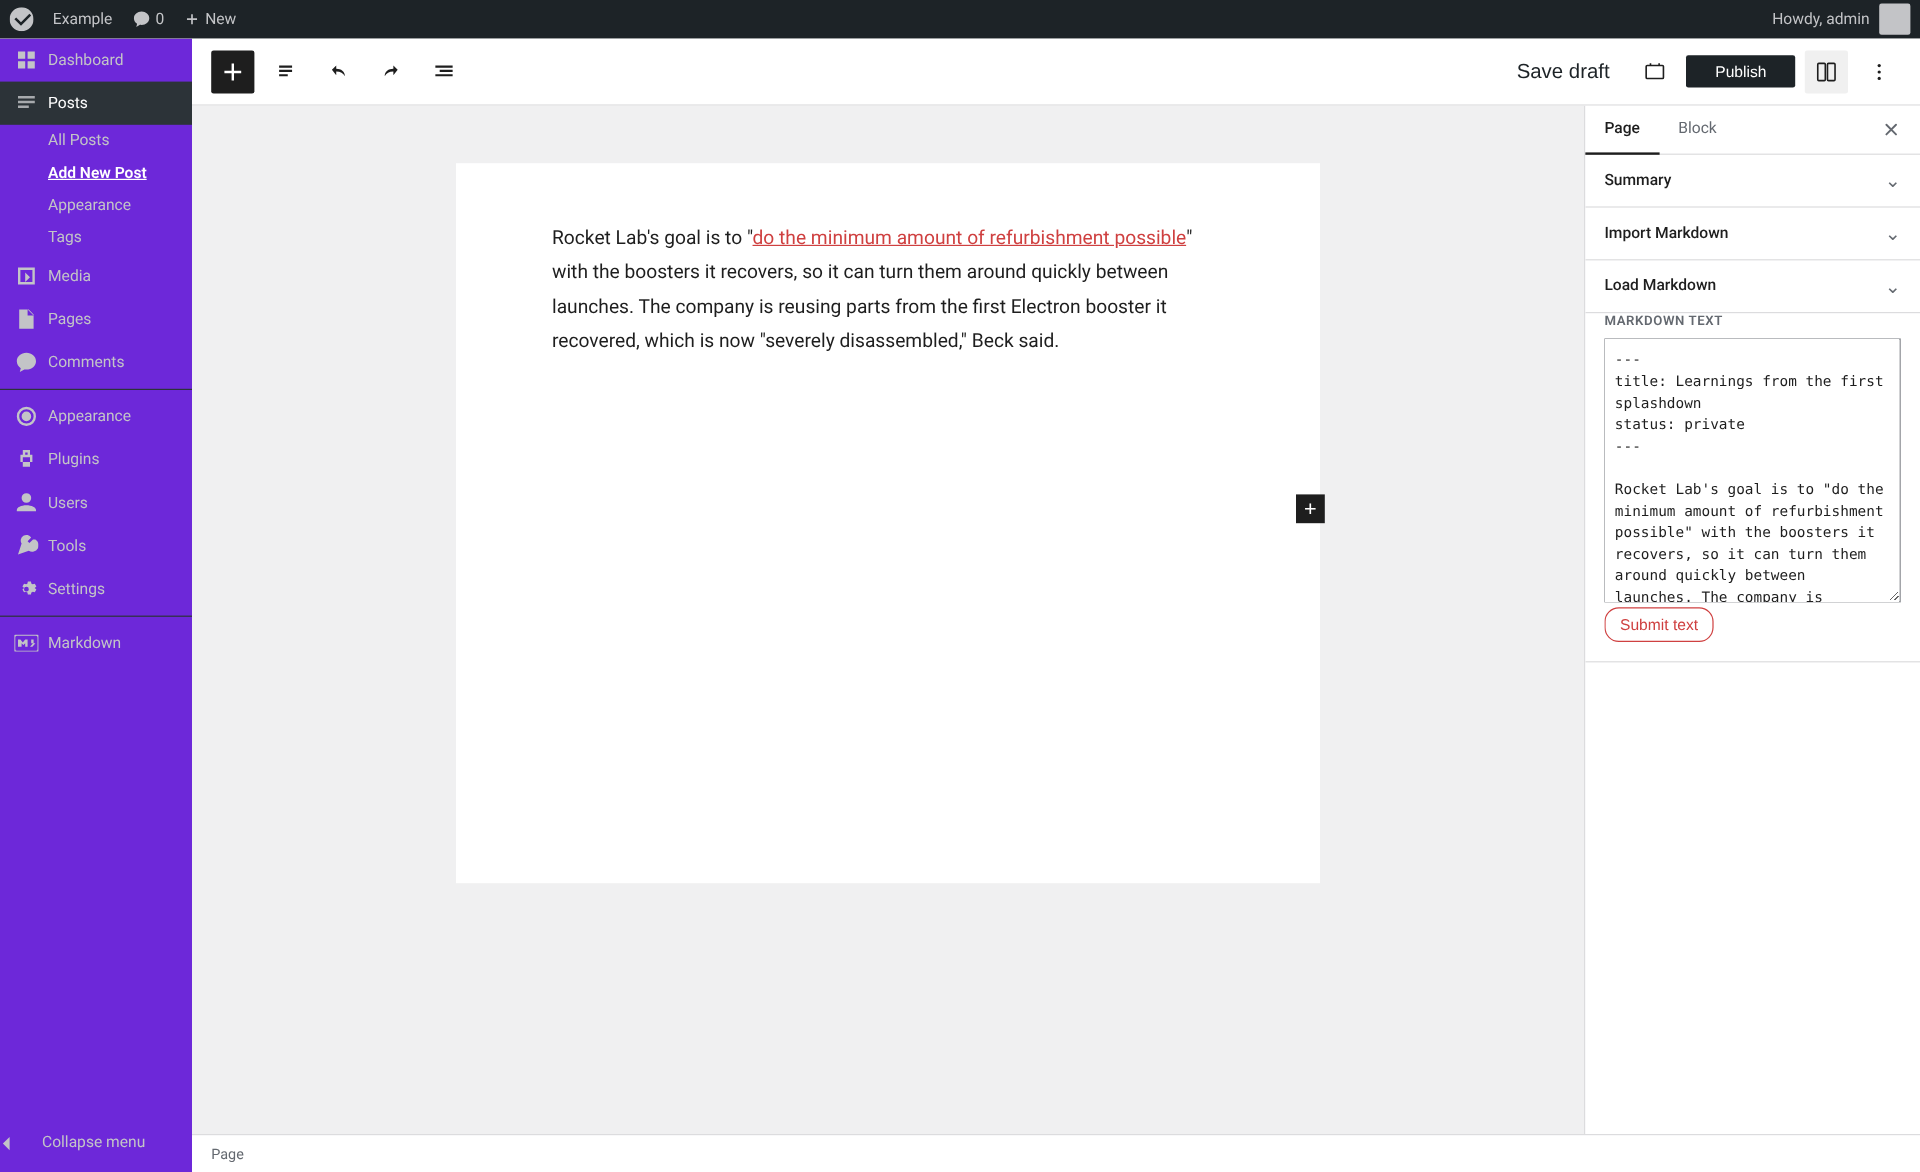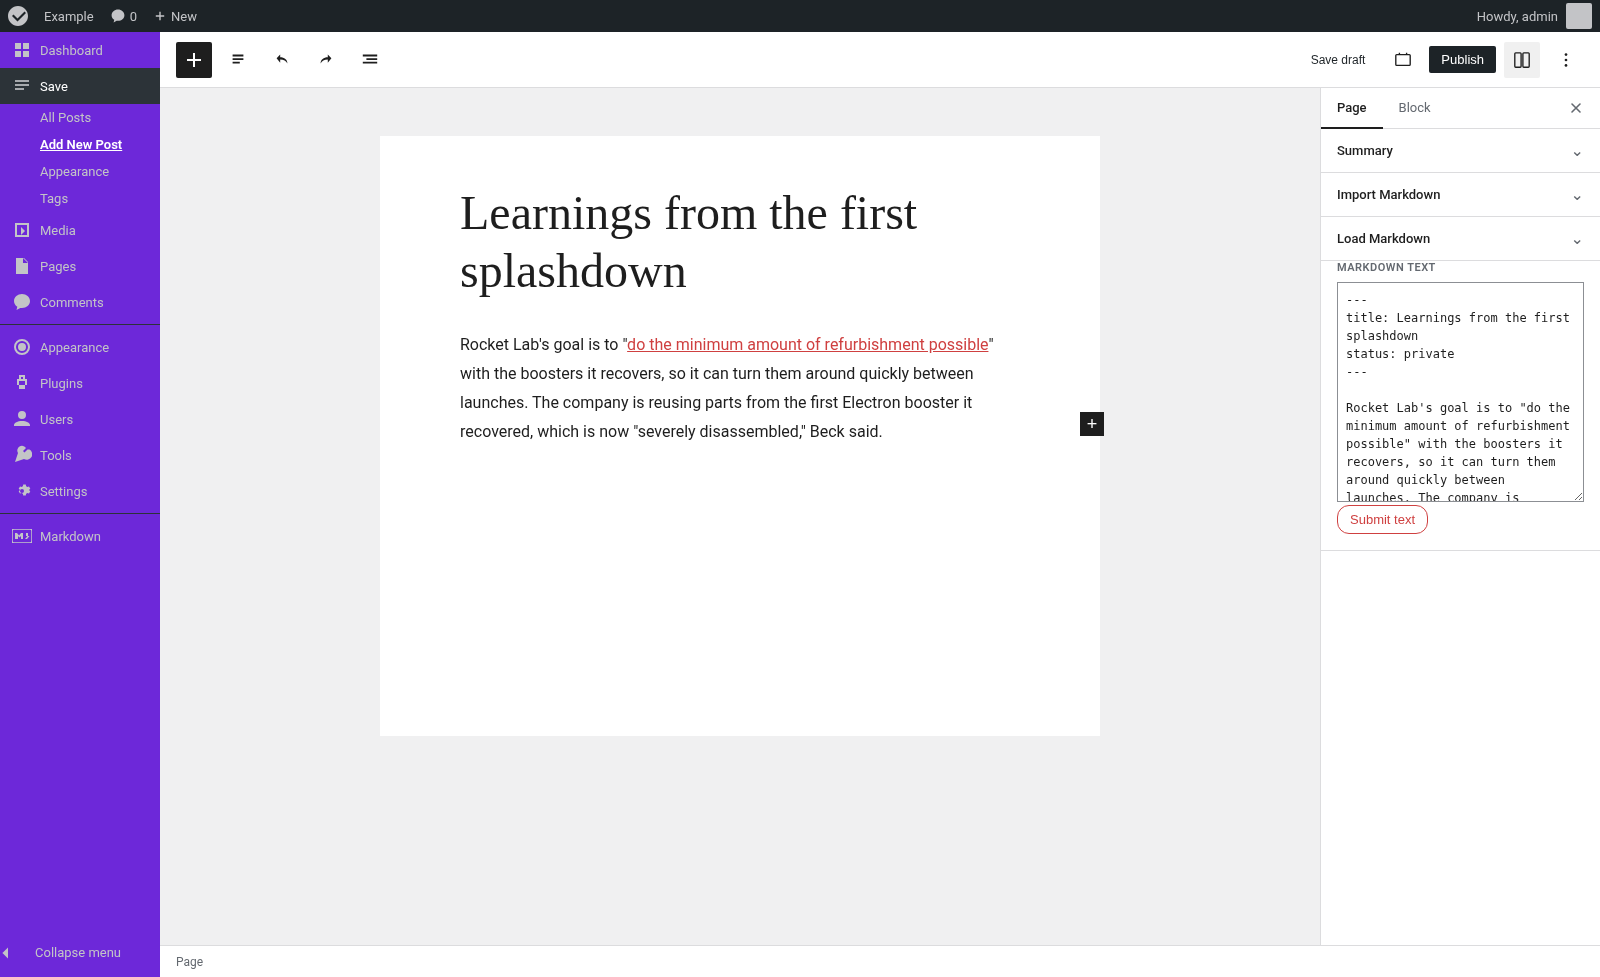--- a/index.html
+++ b/index.html
@@ -89,28 +89,28 @@
       background: #1e1e1e;
       color: #fff;
       border-radius: 2px;
     }
     .toolbar-right { margin-left: auto; display: flex; align-items: center; gap: 8px; }
     .save-draft-btn {
       background: none;
       border: none;
       cursor: pointer;
       color: #1d2327;
-      font-size: 12px;
+      font-size: 17px;
       padding: 6px 12px;
     }
     .publish-btn {
       background: #1d2327;
       color: #fff;
       border: none;
-      padding: 6px 12px;
+      padding: 6px 24px;
       cursor: pointer;
       border-radius: 2px;
       font-size: 13px;
       font-weight: 500;
     }
     .sidebar-toggle-btn {
       width: 36px;
       height: 36px;
       border: none;
       background: #f0f0f0;
@@ -344,21 +344,21 @@
       </span>
       <span>Dashboard</span>
     </div>
 
     <div class="sidebar-item active-parent" style="background:#2c3338;">
       <span class="sidebar-icon">
         <svg width="20" height="20" viewBox="0 0 20 20" fill="#a7aaad">
             <path d="M3 4h14v2H3V4zm0 4h14v2H3V8zm0 4h9v2H3v-2z"></path>
           </svg>
       </span>
-      <span style="color:#fff;">Save</span>
+      <span style="color:#fff;">Posts</span>
     </div>
 
     <div class="sidebar-sub">
       <span class="sidebar-subitem">All Posts</span>
       <span class="sidebar-subitem active">Add New Post</span>
       <span class="sidebar-subitem">Appearance</span>
       <span class="sidebar-subitem">Tags</span>
     </div>
 
     <div class="sidebar-item">
@@ -508,21 +508,20 @@
               <circle cx="10" cy="16" r="1.5"></circle>
             </svg>
         </button>
       </div>
     </div>
 
     <div class="editor-body">
 
       <div class="post-content">
         <div class="post-paper">
-          <div class="post-title" contenteditable="false" style="">Learnings from the first splashdown</div>
           <div class="post-paragraph">
             Rocket Lab's goal is to "<a href="#">do the minimum amount of refurbishment possible</a>" with the boosters it recovers, so it can turn them around quickly between launches. The company is reusing parts from the first Electron booster it recovered, which is now "severely disassembled," Beck said.
           </div>
           <button class="add-block-btn" style="position:absolute; bottom: 300px; right: -4px;">+</button>
         </div>
       </div>
 
       <div class="right-panel">
         <div class="panel-tabs">
           <div class="panel-tab active">Page</div>

